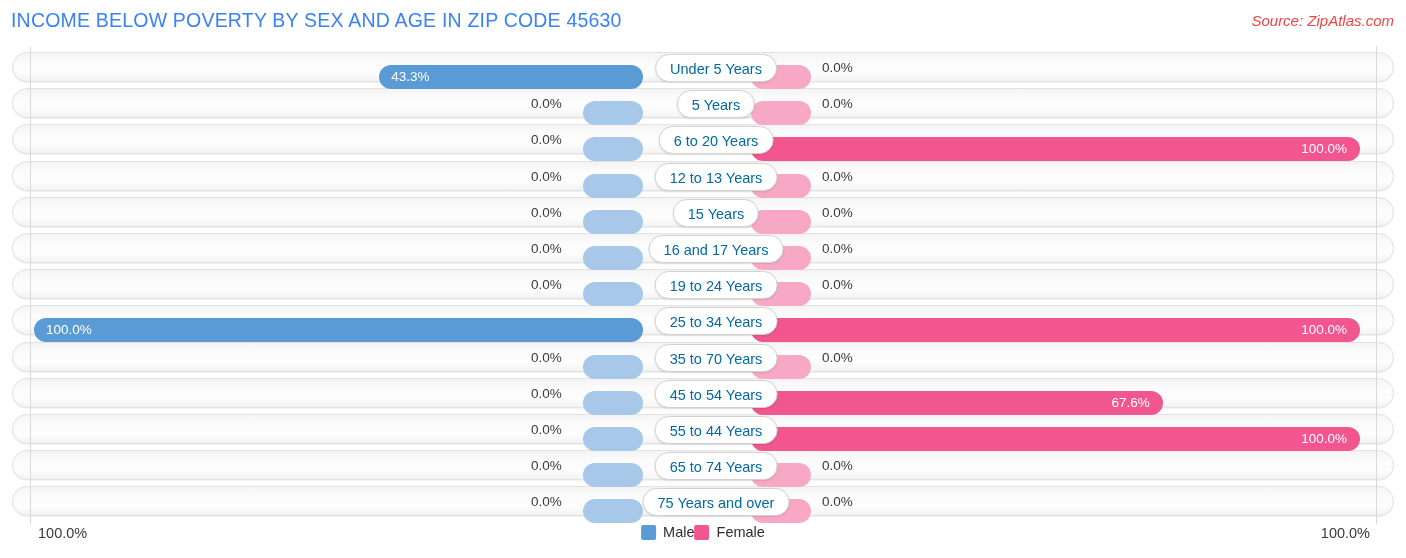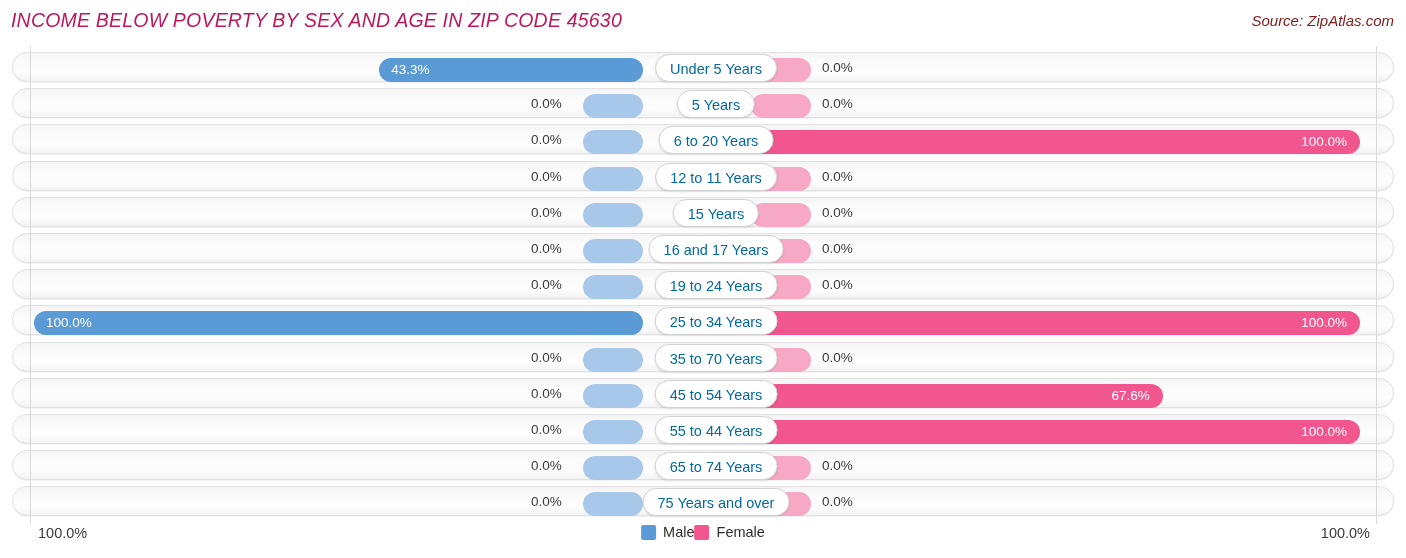--- a/index.html
+++ b/index.html
@@ -21,30 +21,29 @@
   #header {
     position: absolute;
     left: 0; top: 0;
     width: 1406px; height: 44px;
   }
   #page-title {
     position: absolute;
     left: 11px; top: 9px;
     font-size: 19.5px;
     letter-spacing: 0.2px;
-    color: #be185d;
-    white-space: nowrap;
-    font-style: italic;
+    color: #3b82f6;
+    white-space: nowrap;
   }
   #source-label {
     position: absolute;
     right: 12px; top: 12px;
     font-size: 15px;
     font-style: italic;
-    color: #7f1d1d;
+    color: #ef4444;
     white-space: nowrap;
   }
 
   
   #plot {
     position: absolute;
     left: 0; top: 44px;
     width: 1406px;
     height: 472px;
   }
@@ -68,21 +67,21 @@
     border: 1px solid #e2e2e2;
     border-radius: 15px;
     background: #fbfbfb;
     background-image: linear-gradient(to bottom,#f4f4f4 0%,#fbfbfb 32%,#fdfdfd 70%,#f3f3f3 100%);
     box-shadow: 0 1px 1px rgba(0,0,0,0.06);
   }
 
   
   .bar {
     position: absolute;
-    top: 5px;
+    top: 12px;
     height: 24px;
     border-radius: 12px;
     z-index: 2;
   }
   .bar.male   { background-image: linear-gradient(to bottom, rgba(255,255,255,0.28), rgba(0,0,0,0.05)); }
   .bar.female { background-image: linear-gradient(to bottom, rgba(255,255,255,0.28), rgba(0,0,0,0.05)); }
 
   .bar-inner-label {
     position: absolute;
     top: 0;
@@ -202,21 +201,21 @@
           <div class="bar female" style="left: 738px; width: 609px; background: rgb(242, 86, 143);">
             <span class="bar-inner-label right">100.0%</span>
           </div>
           <div class="cat-pill">6 to 20 Years</div>
         </div>
         <div class="row" style="top: 116.6px;">
           <div class="val-out" style="left: 518px;">0.0%</div>
           <div class="bar male" style="left: 570px; width: 60px; background: rgb(168, 200, 234);"></div>
           <div class="val-out" style="left: 809px;">0.0%</div>
           <div class="bar female" style="left: 738px; width: 60px; background: rgb(247, 168, 196);"></div>
-          <div class="cat-pill">12 to 11 Years</div>
+          <div class="cat-pill">12 to 13 Years</div>
         </div>
         <div class="row" style="top: 152.8px;">
           <div class="val-out" style="left: 518px;">0.0%</div>
           <div class="bar male" style="left: 570px; width: 60px; background: rgb(168, 200, 234);"></div>
           <div class="val-out" style="left: 809px;">0.0%</div>
           <div class="bar female" style="left: 738px; width: 60px; background: rgb(247, 168, 196);"></div>
           <div class="cat-pill">15 Years</div>
         </div>
         <div class="row" style="top: 189px;">
           <div class="val-out" style="left: 518px;">0.0%</div>

